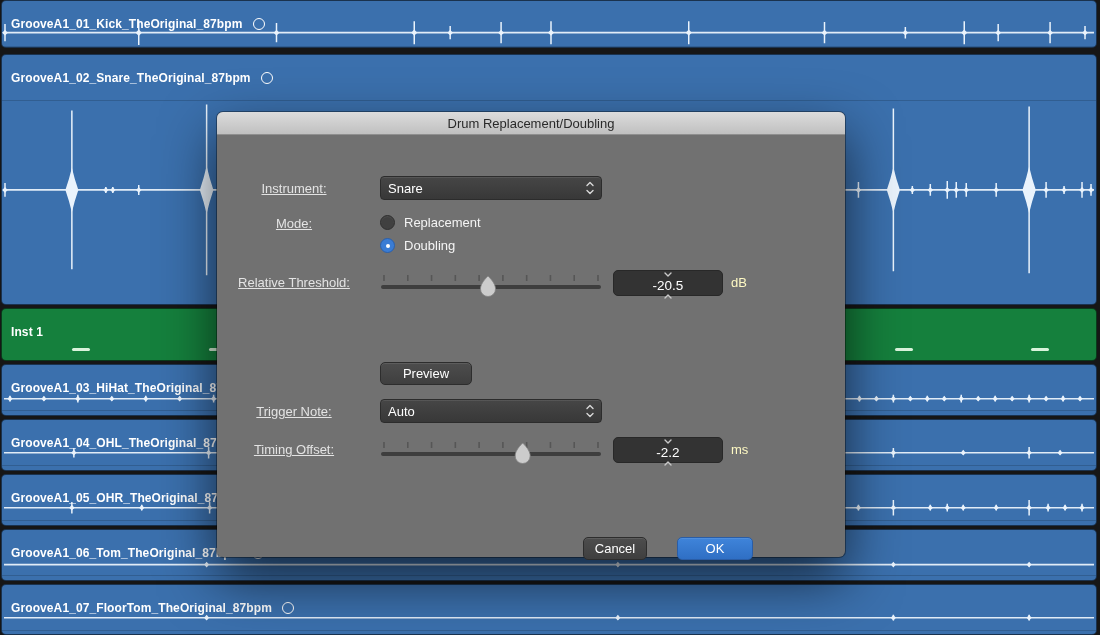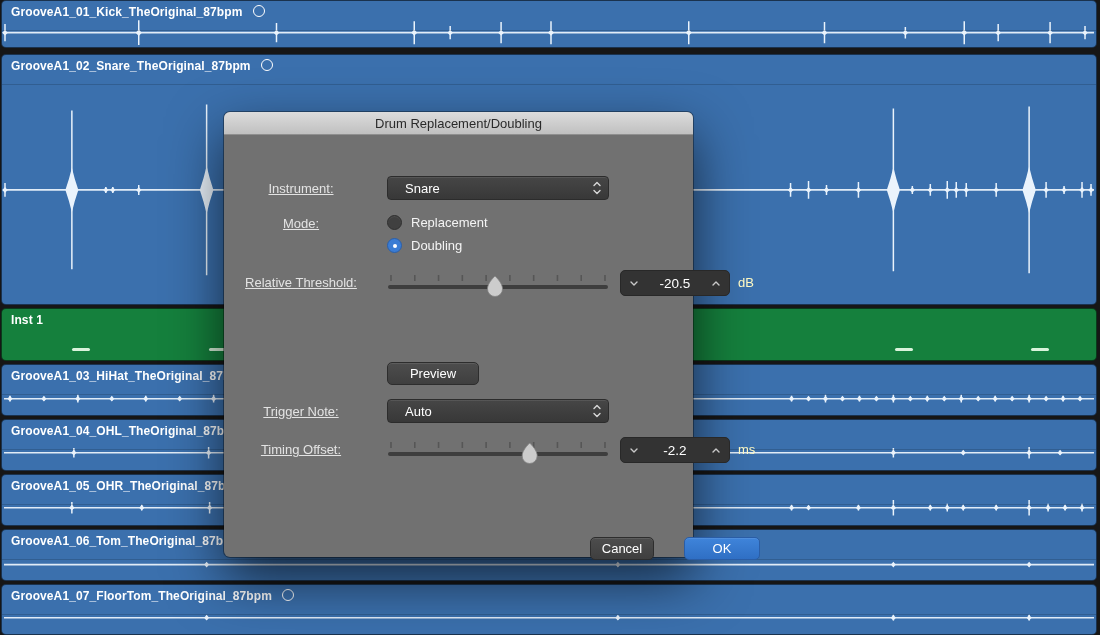--- a/index.html
+++ b/index.html
@@ -12,73 +12,73 @@
   
   .track{
     position:absolute;left:1px;width:1096px;border-radius:5px;
     box-sizing:border-box;border:1px solid rgba(0,0,0,.55);
     overflow:hidden;
   }
   .track.audio{background:#3b70ad;}
   .track.midi{background:#15803d;}
   .name-row{
     position:absolute;top:0;left:0;right:0;height:21px;
-    display:flex;align-items:flex-start;gap:10px;padding:4px 9px;
+    display:flex;align-items:center;gap:10px;padding:12px 9px;
     color:#ffffff;font-size:12px;font-weight:600;letter-spacing:.1px;
     white-space:nowrap;
   }
   .track.audio .name-row{border-bottom:1px solid rgba(0,0,0,.16);}
   .loop-circle{
     width:10px;height:10px;border:1.5px solid #fff;border-radius:50%;
     flex:0 0 auto;
   }
   .wave{position:absolute;inset:0;display:block;}
   .midi-note{position:absolute;height:3px;border-radius:1.5px;background:#d9f3db;}
 
   
   .dialog{
-    position:absolute;left:224px;top:112px;width:469px;height:445px;
+    position:absolute;left:217px;top:112px;width:628px;height:445px;
     background:#717171;border-radius:6px;
     box-shadow:0 22px 55px rgba(0,0,0,.65),0 0 0 1px rgba(0,0,0,.35);
   }
   .dialog-titlebar{
     height:22px;border-radius:6px 6px 0 0;
     background:linear-gradient(#dcdcdc,#c0c0c0);
     border-bottom:1px solid #8f8f8f;
     display:flex;align-items:center;justify-content:center;
     font-size:13px;font-weight:500;color:#2a2a2a;
   }
   .dialog-body{position:absolute;top:22px;left:0;right:0;bottom:0;}
   .flabel{
     position:absolute;left:0;width:154px;text-align:center;
     font-size:13px;color:#e3e3e3;line-height:18px;text-decoration:underline;
   }
   .popup{
     position:absolute;left:163px;width:222px;height:24px;box-sizing:border-box;
     background:linear-gradient(#464646,#383838);
     border:1px solid #2c2c2c;border-radius:4px;
     box-shadow:inset 0 1px 0 rgba(255,255,255,.09);
-    display:flex;align-items:center;padding:0 6px 0 17px;
+    display:flex;align-items:center;padding:0 6px 0 7px;
     color:#fff;font-size:13px;
   }
   .popup .pval{flex:1;}
   .radio{position:absolute;left:163px;width:15px;height:15px;border-radius:50%;box-sizing:border-box;}
   .radio.off{background:#404040;border:1px solid #303030;box-shadow:inset 0 1px 1px rgba(255,255,255,.07);}
   .radio.on{background:#3a7cd4;border:1px solid #2b5fa9;}
   .radio.on::after{
     content:"";position:absolute;left:4.5px;top:4.5px;width:4px;height:4px;
     border-radius:50%;background:#fff;
   }
   .radio-label{position:absolute;left:187px;font-size:13px;color:#f4f4f4;line-height:16px;}
   .slider{position:absolute;left:163px;width:222px;height:30px;}
   .stepper{
     position:absolute;left:396px;width:110px;height:26px;box-sizing:border-box;
     background:#333333;border:1px solid #282828;border-radius:5px;
     display:flex;align-items:center;padding:0 8px;
-    color:#fff;font-size:13.5px;
+    color:#fff;font-size:13.5px;flex-direction:column;
   }
   .stepper .stepper-value{flex:1;text-align:center;}
   .unit{position:absolute;left:514px;font-size:13px;color:#fef9c3;line-height:18px;}
   .help{
     position:absolute;left:163px;top:175px;width:362px;
     font-size:13.5px;line-height:21px;color:#e4e4e4;
   }
   .btn{
     position:absolute;box-sizing:border-box;border-radius:5px;
     background:linear-gradient(#4d4d4d,#3f3f3f);border:1px solid #2d2d2d;

